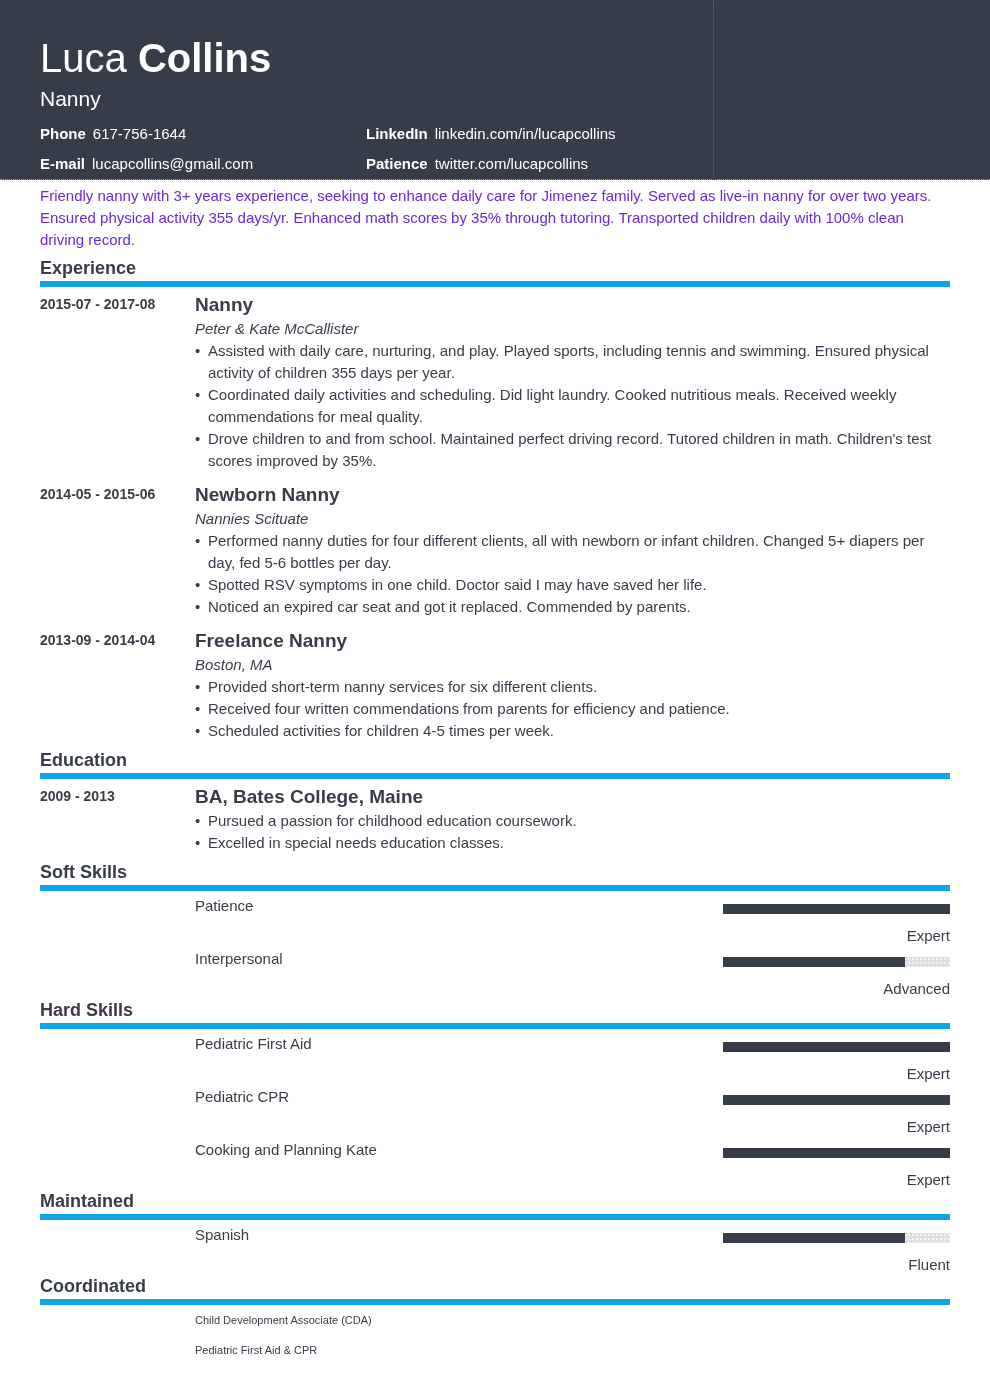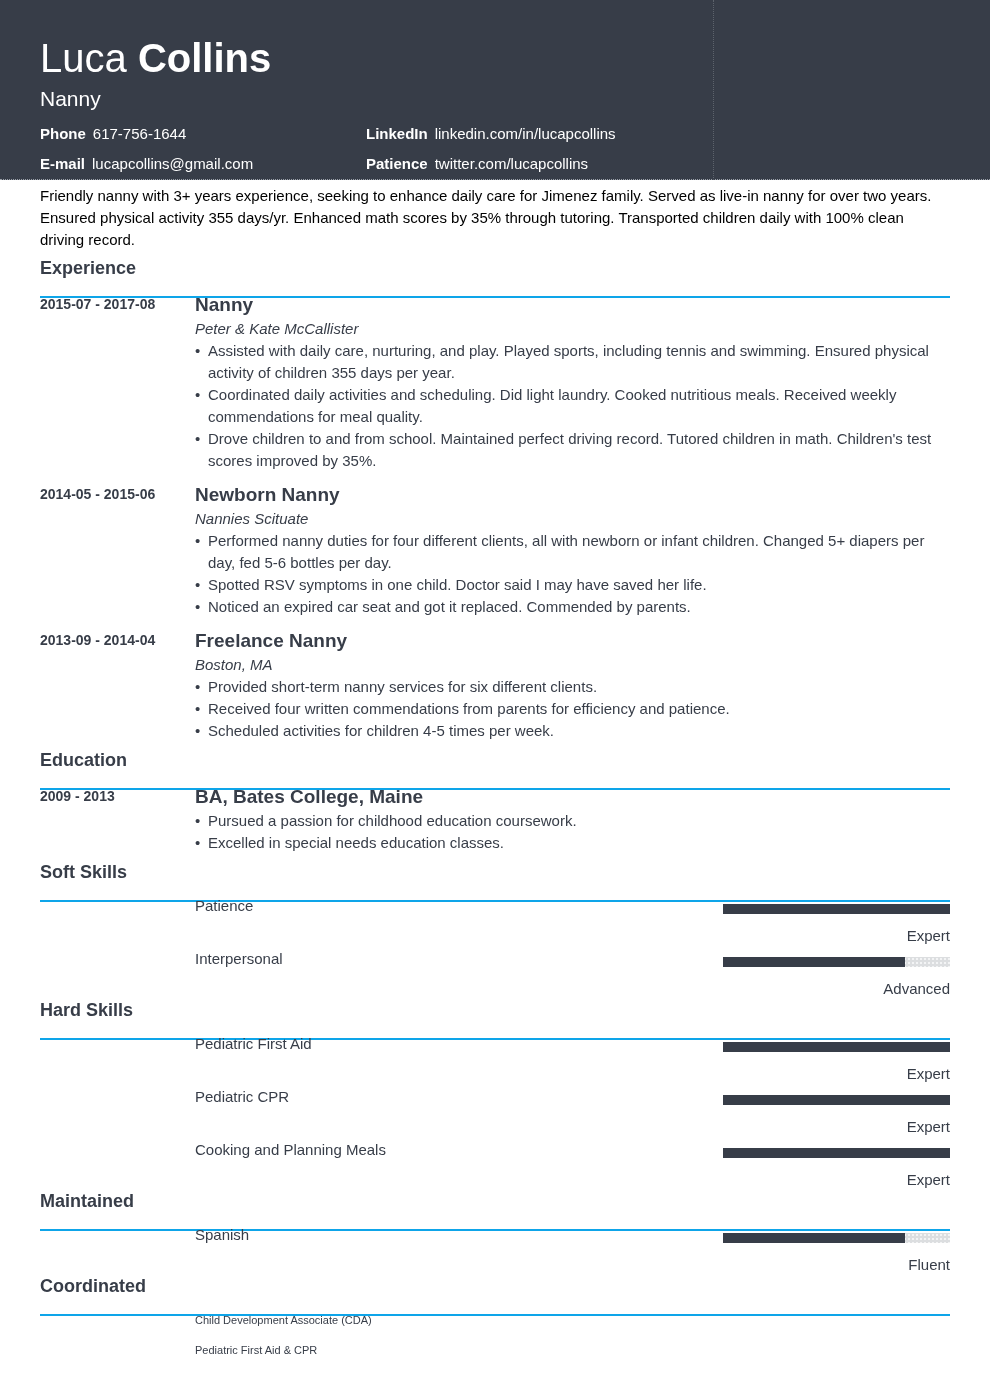--- a/index.html
+++ b/index.html
@@ -14,25 +14,25 @@
     .header .vline {
       position: absolute; left: 713px; top: 0; width: 0; height: 180px;
       border-left: 1px dotted #5d636c;
     }
     .name { position: absolute; left: 40px; top: 34px; font-size: 40px; line-height: 48px; font-weight: normal; white-space: nowrap; }
     .name .last { font-weight: bold; }
     .jobtitle { position: absolute; left: 40px; top: 86px; font-size: 21px; line-height: 26px; }
     .contact { position: absolute; font-size: 15px; line-height: 18px; white-space: nowrap; }
     .contact .lbl { font-weight: bold; margin-right: 7px; }
 
-    .summary { position: absolute; left: 40px; top: 185px; width: 910px; font-size: 15px; line-height: 22px; color: #000000; }
+    .summary { position: absolute; left: 40px; top: 185px; width: 910px; font-size: 15px; line-height: 22px; color: #6d28d9; }
 
     .sec-head {
       position: absolute; left: 40px; width: 910px; font-size: 18px; font-weight: bold;
-      line-height: 22px; padding-bottom: 17px; border-bottom: 2px solid #0ea5e9;
+      line-height: 22px; padding-bottom: 2px; border-bottom: 6px solid #0ea5e9;
     }
 
     .entry { position: absolute; left: 40px; width: 910px; }
     .entry .date { position: absolute; left: 0; top: 2px; font-size: 14px; font-weight: bold; line-height: 18px; }
     .entry .body { position: absolute; left: 155px; top: 0; width: 755px; }
     .entry .role { font-size: 19px; font-weight: bold; line-height: 24px; }
     .entry .org { font-size: 15px; font-style: italic; line-height: 22px; margin-top: 1px; }
     .entry ul { list-style: none; }
     .entry li { position: relative; padding-left: 13px; font-size: 15px; line-height: 22px; }
     .entry li .dot { position: absolute; left: 0; top: 0; }
@@ -158,21 +158,21 @@
   <div class="level">Expert</div>
 </div>
 <div class="skill" style="top:1087px;">
   <div class="sname">Pediatric CPR</div>
   <div class="bar">
       <div class="fill" style="width:100%;"></div>
     </div>
   <div class="level">Expert</div>
 </div>
 <div class="skill" style="top:1140px;">
-  <div class="sname">Cooking and Planning Meals</div>
+  <div class="sname">Cooking and Planning Kate</div>
   <div class="bar">
       <div class="fill" style="width:100%;"></div>
     </div>
   <div class="level">Expert</div>
 </div>
 
 <div class="sec-head" style="top:1190px;">Maintained</div>
 
 <div class="skill" style="top:1225px;">
   <div class="sname">Spanish</div>

